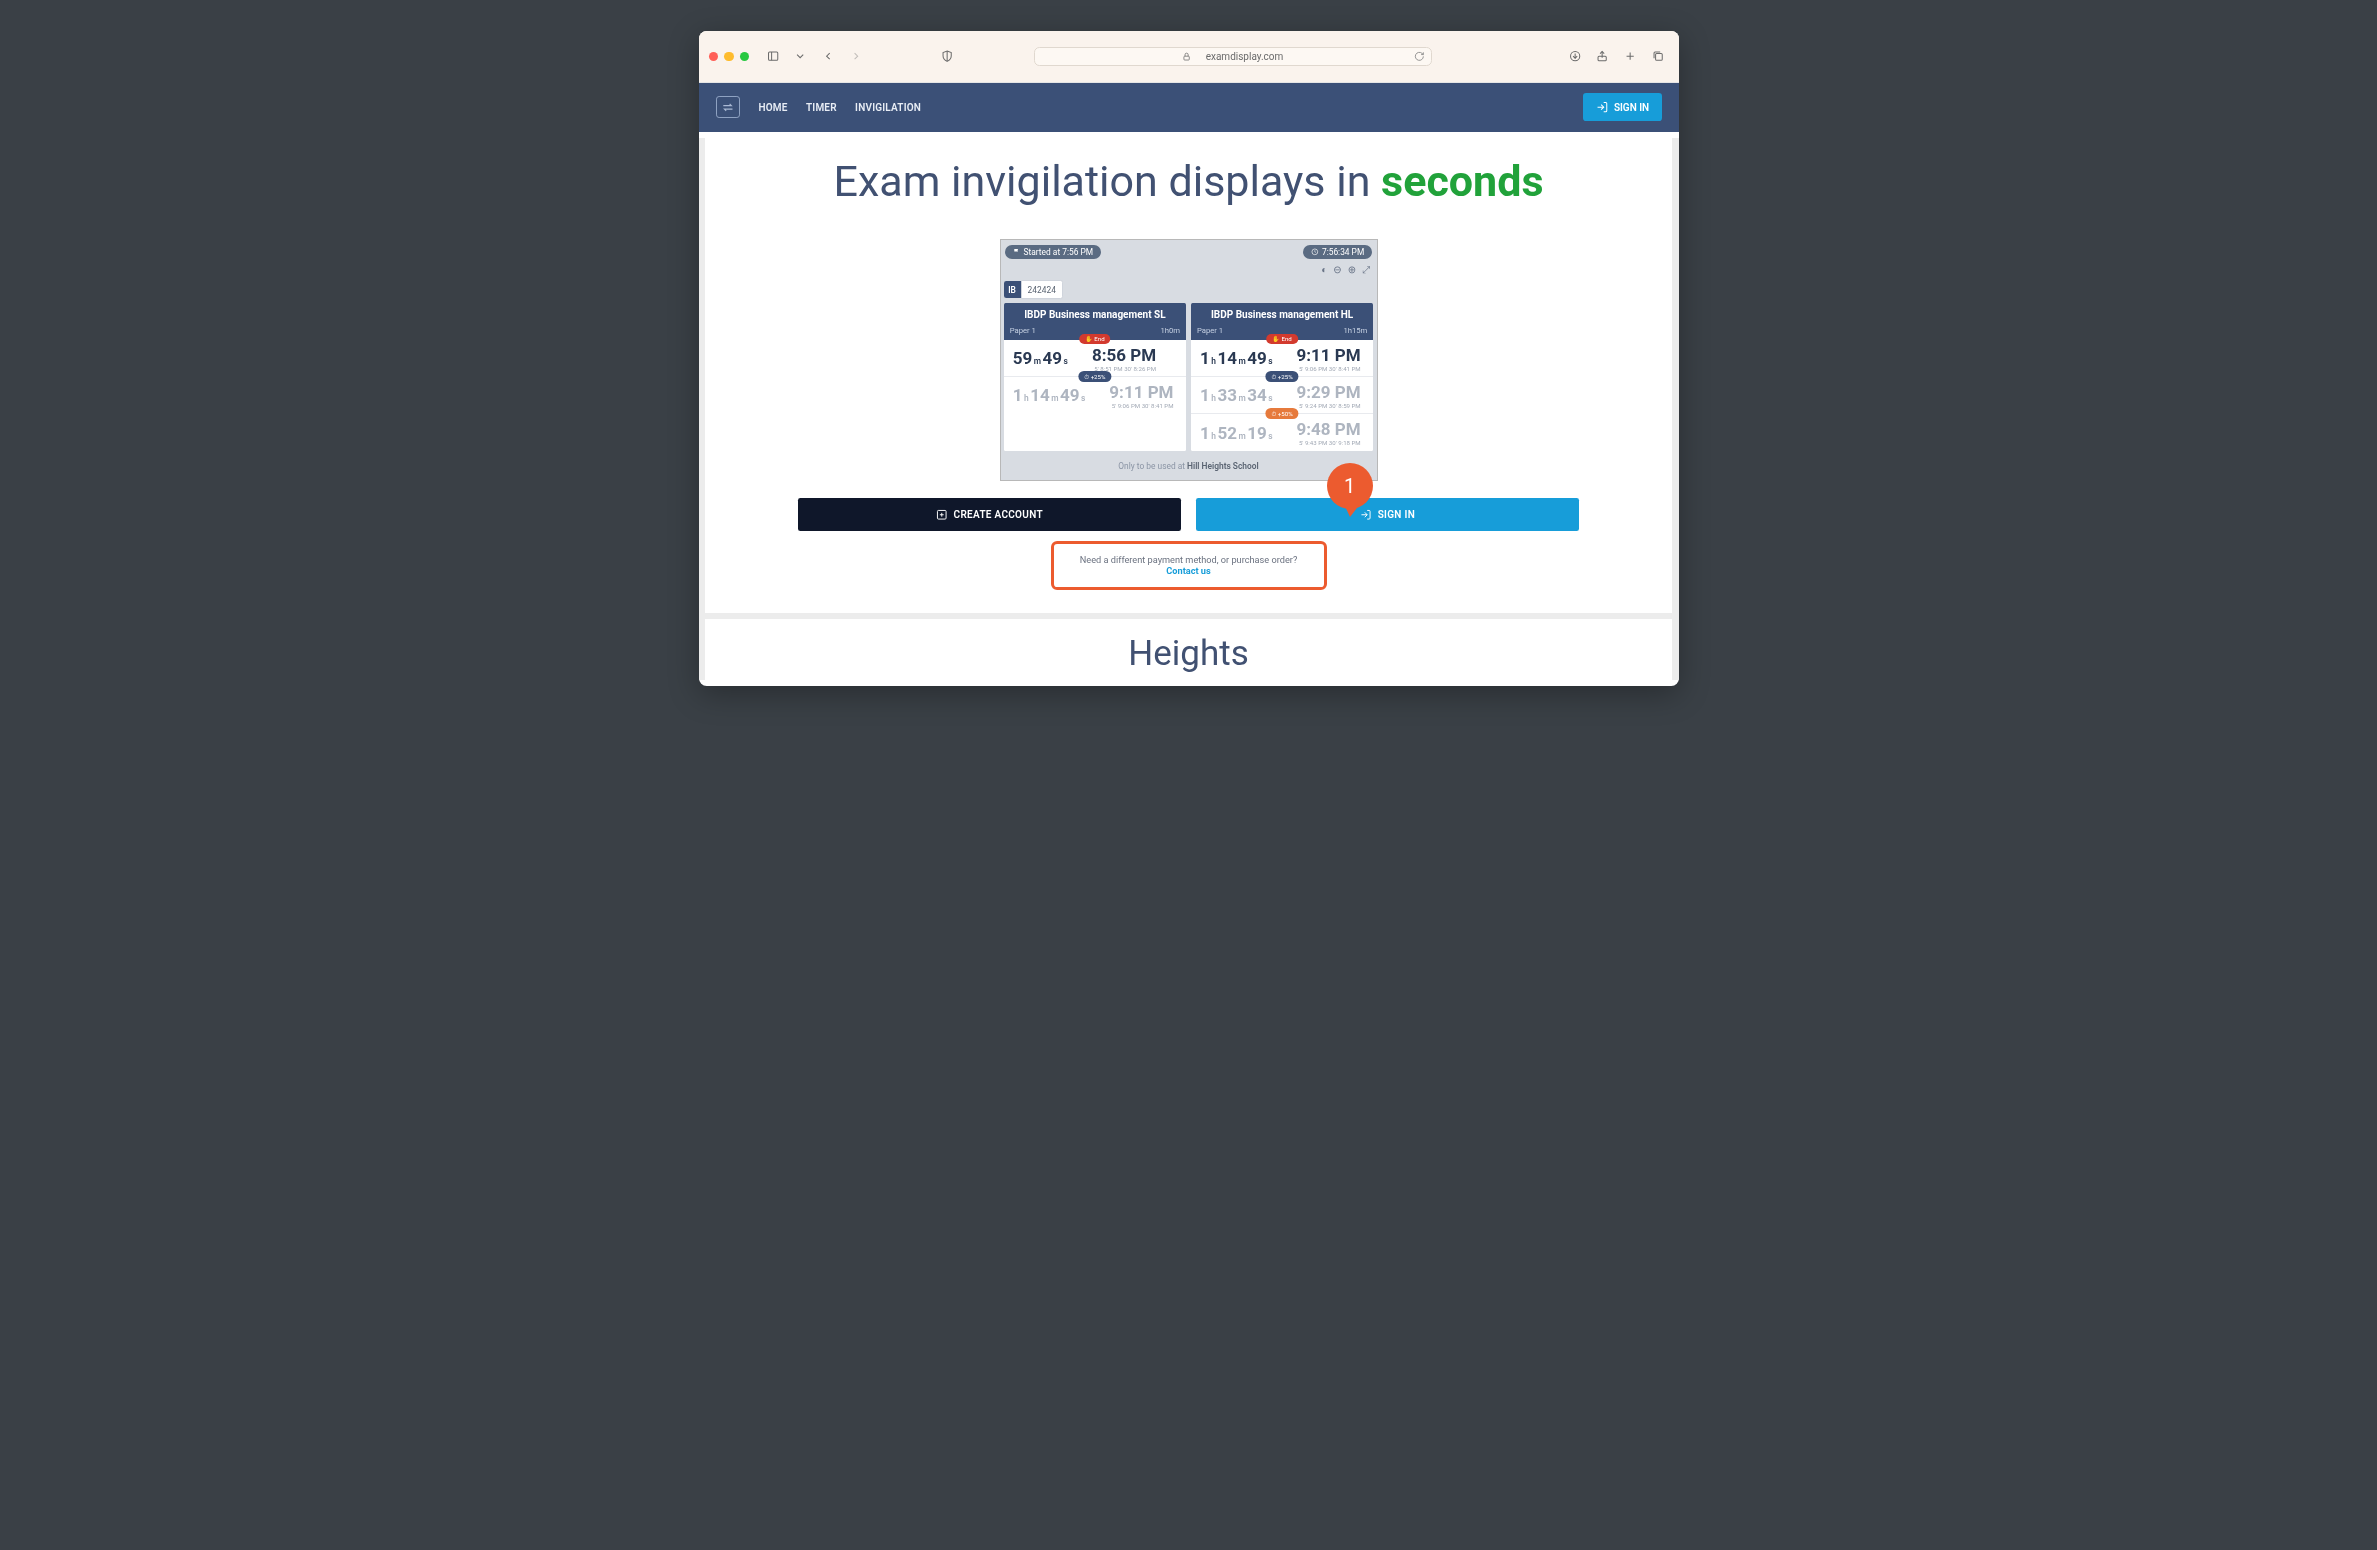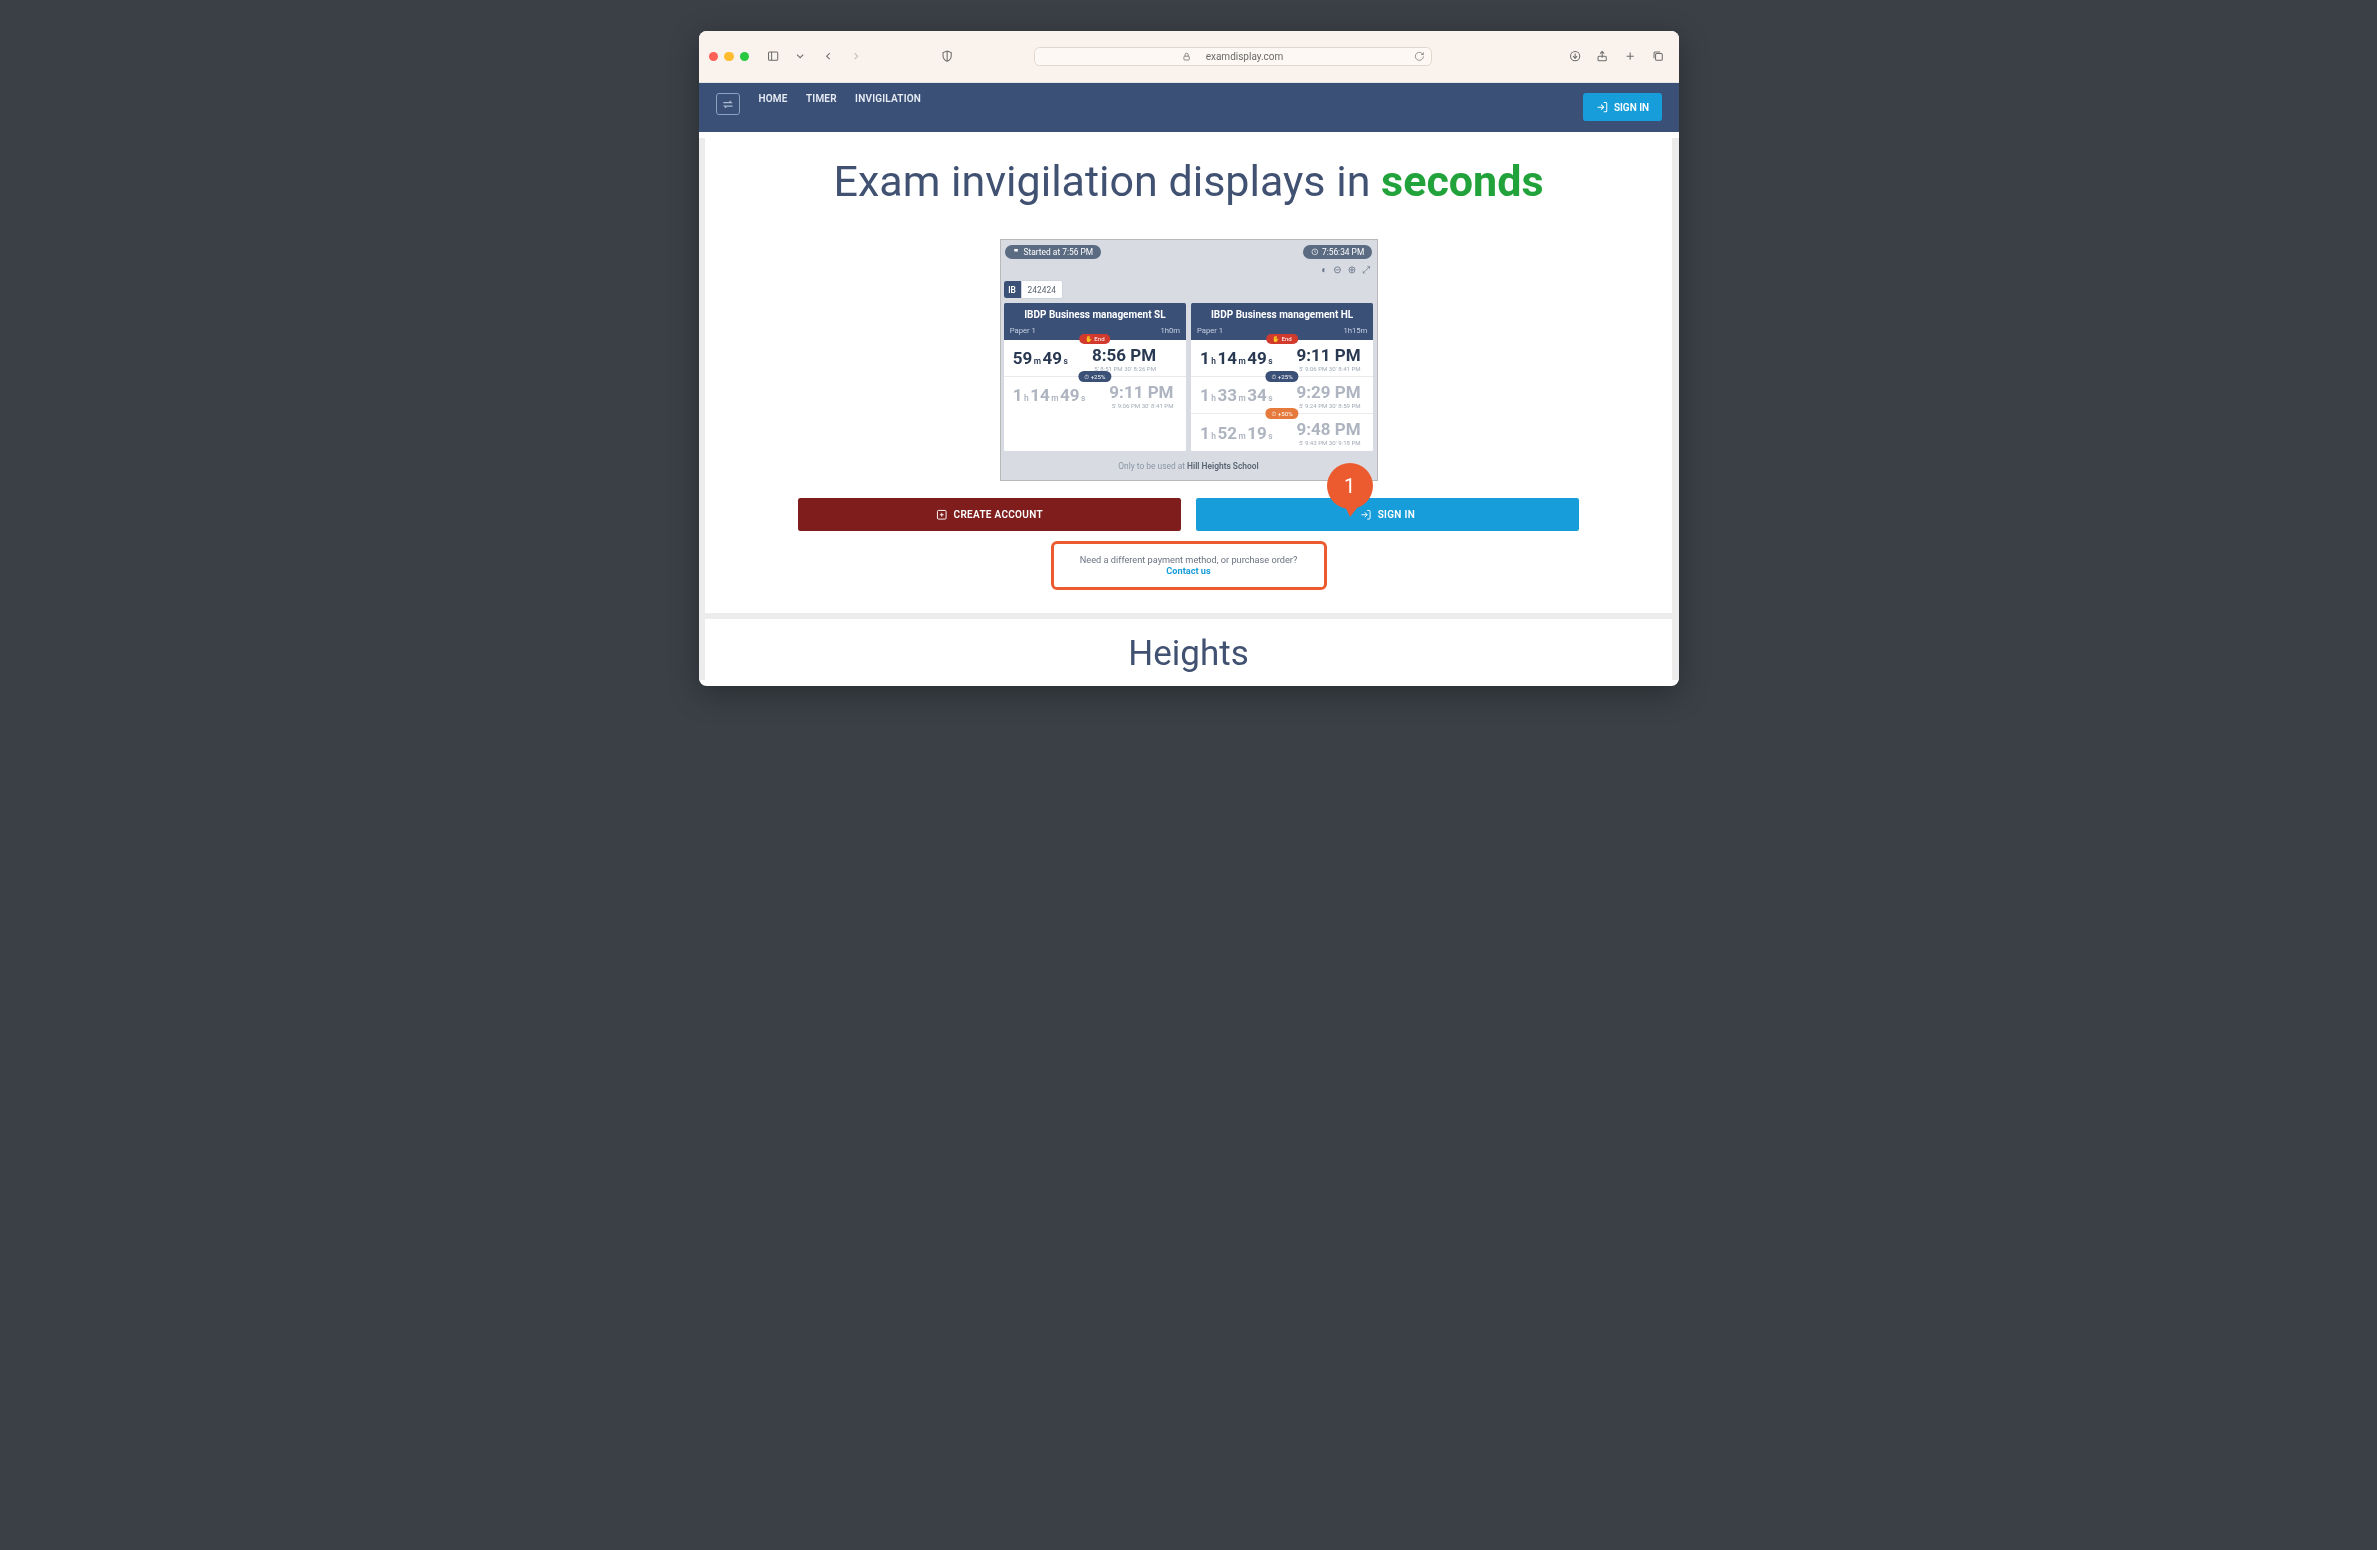--- a/index.html
+++ b/index.html
@@ -57,21 +57,21 @@
 .url-bar .lock { width:9.2px; height:9.2px; }
 .url-bar .refresh { position:absolute; right:6.1px; color:#8a8a8a; }
 
 .chrome-group-right { display: flex; align-items: center; gap: 7.7px; margin-left:auto; }
 
 .app-navbar {
   background: #3b5077;
   color: #fff;
   padding: 10.7px 17px;
   display: flex;
-  align-items: flex-start;
+  align-items: center;
   gap: 18.4px;
 }
 .logo-box { width: 24.5px; height: 21.4px; border:1.5px solid #8fa2c2; border-radius:3.1px; display:flex; align-items:center; justify-content:center; }
 .logo-box svg { width:13.8px; height:10.7px; stroke:#aab9d4; }
 .nav-link { font-size: 10px; font-weight: 600; letter-spacing: 0.2px; color:#e8edf5; cursor:pointer; }
 .signin-top { margin-left:auto; background:#179dd9; padding:7.7px 12.3px; border-radius:3.1px; display:flex; align-items:center; gap:6.1px; font-size:10px; font-weight:600; cursor:pointer; }
 .signin-top svg { width:12.3px; height:12.3px; }
 
 .page-content { background:#ececec; padding: 0; }
 
@@ -118,21 +118,21 @@
 .row-badge { position:absolute; left:50%; top:-6.1px; transform:translateX(-50%); font-size:6.1px; color:#fff; padding:1.5px 6.1px; border-radius:6.1px; display:flex; align-items:center; gap:2.3px; }
 .row-badge.end { background:#d33a2e; }
 .row-badge.plus25 { background:#3b5077; }
 .row-badge.plus50 { background:#e67a3c; }
 
 .demo-footer { text-align:center; font-size:8.4px; color:#8b95a5; padding:10.7px 0 6.1px; }
 .demo-footer b { color:#5a6472; font-weight:600; }
 
 .cta-row { display:flex; gap:15.3px; margin:17px auto 0; max-width:781px; position:relative; }
 .cta-btn { flex:1; padding:10.7px; text-align:center; color:#fff; font-size:10px; font-weight:600; letter-spacing:0.3px; border-radius:2.3px; cursor:pointer; display:flex; align-items:center; justify-content:center; gap:6.1px; }
-.cta-btn.green { background:#7f1d1d; }
+.cta-btn.green { background:#0f172a; }
 .cta-btn.blue { background:#179dd9; }
 .cta-btn svg { width:11.5px; height:11.5px; }
 
 .annotation-bubble {
   position:absolute; width:46px; height:46px; background:#ec5b2f; border-radius:50%;
   display:flex; align-items:center; justify-content:center; color:#fff; font-size:20px; font-weight:400;
   top:-35px; left:calc(50% + 138px);
 }
 .annotation-bubble::after {
   content:''; position:absolute; bottom:-7.7px; left:17px; width:0; height:0;

